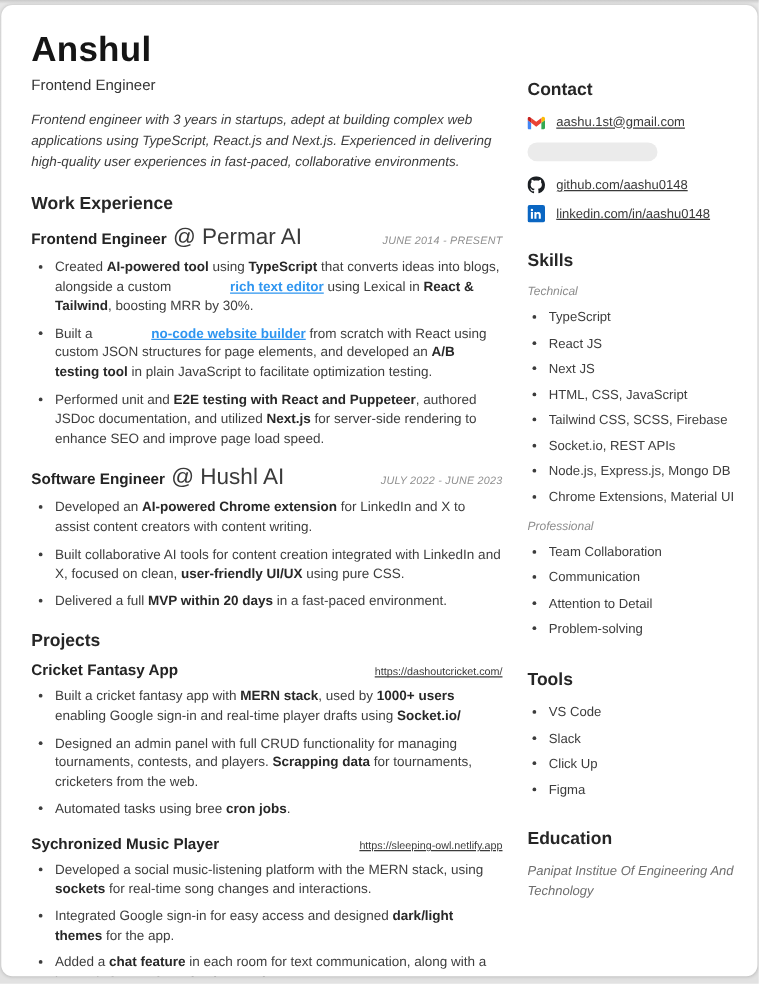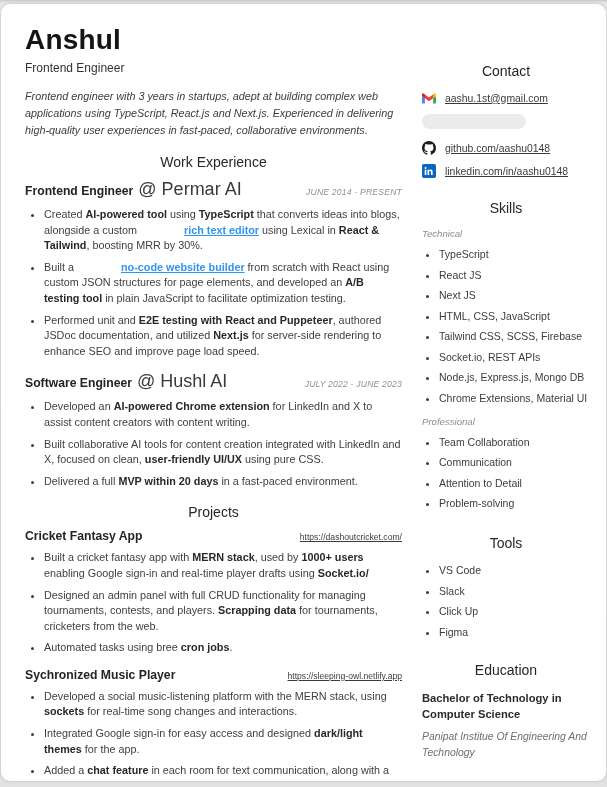--- a/index.html
+++ b/index.html
@@ -19,21 +19,21 @@
     display:flex;
     gap:20px;
     overflow:hidden;
     box-shadow:0 0 3px rgba(0,0,0,.18);
   }
   
   .main{width:377px;flex:none;}
   .name{font-size:28px;line-height:32px;font-weight:700;color:#151515;margin:2px 0 0;letter-spacing:.2px;}
   .role-title{font-size:12px;color:#333;margin-top:5px;}
   .summary{font-style:italic;font-size:10.8px;color:#3c3c3c;line-height:17px;margin-top:13px;}
-  h2.section{font-size:14px;font-weight:400;color:#262626;margin:15px 0 9px;text-align:center;}
+  h2.section{font-size:14px;font-weight:700;color:#262626;margin:15px 0 9px;}
   .entry{margin-bottom:8px;}
   .entry-head{display:flex;align-items:baseline;margin-top:4px;}
   .entry-title{font-weight:700;font-size:12.2px;color:#242424;white-space:pre;}
   .entry-co{font-size:18px;color:#3a3a3a;white-space:pre;}
   .entry-date{margin-left:auto;font-size:8.6px;font-style:italic;color:#8f8f8f;letter-spacing:.2px;}
   .entry-link{margin-left:auto;font-size:8.6px;color:#3c3c3c;text-decoration:underline;text-align:right;}
   ul.bullets{margin:7px 0 12px;padding-left:19px;}
   ul.bullets li{font-size:10.8px;color:#3e3e3e;line-height:15.6px;margin-bottom:6px;}
   .b{font-weight:700;color:#282828;}
   a.txt-link{color:#2e95f0;font-weight:700;text-decoration:underline;padding-left:44px;}
@@ -176,17 +176,16 @@
 
     <h2 class="section" style="margin-top:26px;">Tools</h2>
     <ul class="side-list" style="margin-top:13px;">
         <li>VS Code</li>
         <li>Slack</li>
         <li>Click Up</li>
         <li>Figma</li>
       </ul>
 
     <h2 class="section" style="margin-top:24px;">Education</h2>
-    <div class="degree">Bachelor of Technology in Computer Science</div>
     <div class="school">Panipat Institue Of Engineering And Technology</div>
   </div>
 
 </div>
 
 </body></html>

